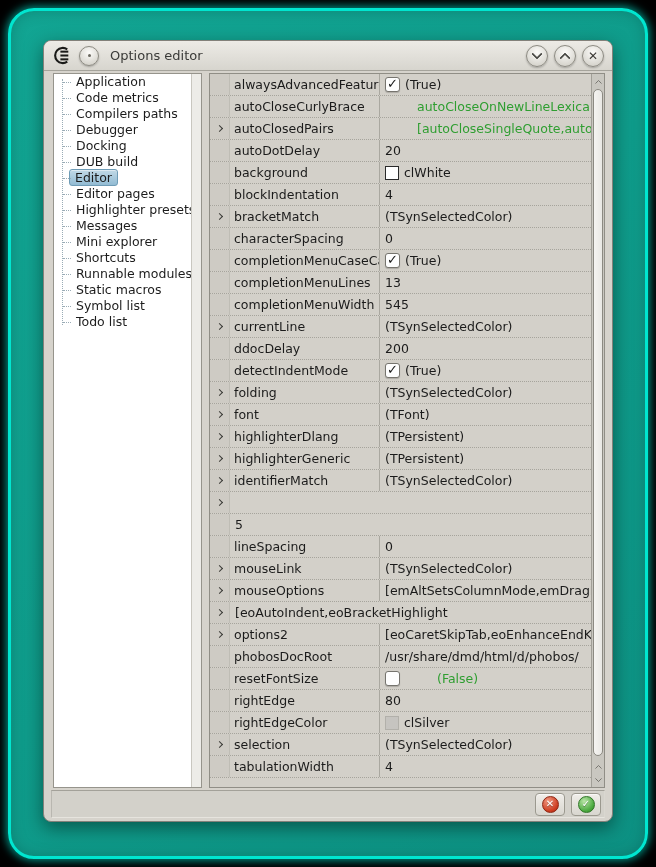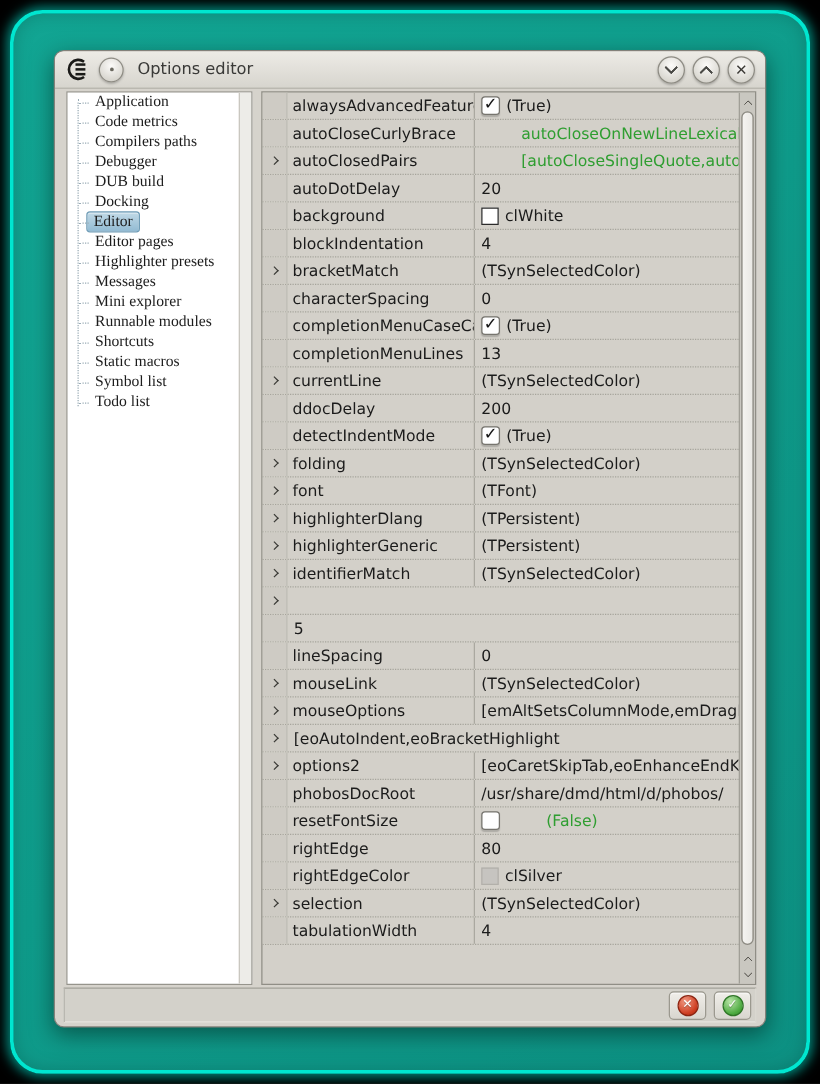--- a/index.html
+++ b/index.html
@@ -37,21 +37,21 @@
   
   .chv { width:8px; height:8px; border-left:2.2px solid #4a4a46; border-bottom:2.2px solid #4a4a46; border-radius:1px; }
   .chv.up   { transform:translateY(2px) rotate(135deg); }
   .chv.down { transform:translateY(-2px) rotate(-45deg); }
 
   
   .tree { position:absolute; left:9px; top:32px; width:149px; height:715px;
           background:#ffffff; border:1px solid #96948c; overflow:hidden; }
   .tree-groove { position:absolute; right:0; top:0; bottom:0; width:10px;
                  background:#edece8; border-left:1px solid #c9c7c0; }
-  .tree-items { position:relative; padding-top:0;font-family:Liberation Serif, serif; }
+  .tree-items { position:relative; padding-top:0; }
   .tree-vline { position:absolute; left:8px; top:5px; height:246px;
                 border-left:1px dotted #9aacb6; }
   .tree-item { position:relative; height:16px; line-height:15px; padding-left:19px;
                font-size:12.5px; color:#1c1c1c; white-space:nowrap; }
   .tree-item::before { content:""; position:absolute; left:9px; top:8px; width:8px;
                        border-top:1px dotted #9aacb6; }
   .tree-label { display:inline-block; padding:0 3px; border-radius:3px; }
   .tree-label.selected { background:linear-gradient(#c1d9e6,#92bbd3);
                          border:1px solid #6f9cb6; margin:-1px 0 0 -4px; padding:0 5px;
                          box-shadow:inset 0 1px 0 rgba(255,255,255,.45); }
@@ -153,53 +153,53 @@
 
         <div class="tree-item">
           <span class="tree-label">Compilers paths</span>
         </div>
 
         <div class="tree-item">
           <span class="tree-label">Debugger</span>
         </div>
 
         <div class="tree-item">
+          <span class="tree-label">Docking</span>
+        </div>
+
+        <div class="tree-item">
           <span class="tree-label">DUB build</span>
         </div>
 
         <div class="tree-item">
-          <span class="tree-label">Docking</span>
-        </div>
-
-        <div class="tree-item">
           <span class="tree-label selected">Editor</span>
         </div>
 
         <div class="tree-item">
           <span class="tree-label">Editor pages</span>
         </div>
 
         <div class="tree-item">
           <span class="tree-label">Highlighter presets</span>
         </div>
 
         <div class="tree-item">
           <span class="tree-label">Messages</span>
         </div>
 
         <div class="tree-item">
           <span class="tree-label">Mini explorer</span>
         </div>
 
         <div class="tree-item">
+          <span class="tree-label">Shortcuts</span>
+        </div>
+
+        <div class="tree-item">
           <span class="tree-label">Runnable modules</span>
-        </div>
-
-        <div class="tree-item">
-          <span class="tree-label">Shortcuts</span>
         </div>
 
         <div class="tree-item">
           <span class="tree-label">Static macros</span>
         </div>
 
         <div class="tree-item">
           <span class="tree-label">Symbol list</span>
         </div>
 
@@ -324,20 +324,30 @@
           <div class="pg-gutter">
             
           </div>
           <div class="pg-name">completionMenuLines</div>
           <div class="pg-value">
 
             <span class="val-text">13</span>
           </div>
         </div>
 
+        <div class="pg-row">
+          <div class="pg-gutter">
+            
+          </div>
+          <div class="pg-name">completionMenuWidth</div>
+          <div class="pg-value">
+
+            <span class="val-text">545</span>
+          </div>
+        </div>
 
         <div class="pg-row">
           <div class="pg-gutter">
             <span class="expander"></span>
           </div>
           <div class="pg-name">currentLine</div>
           <div class="pg-value">
 
             <span class="val-text">(TSynSelectedColor)</span>
           </div>

